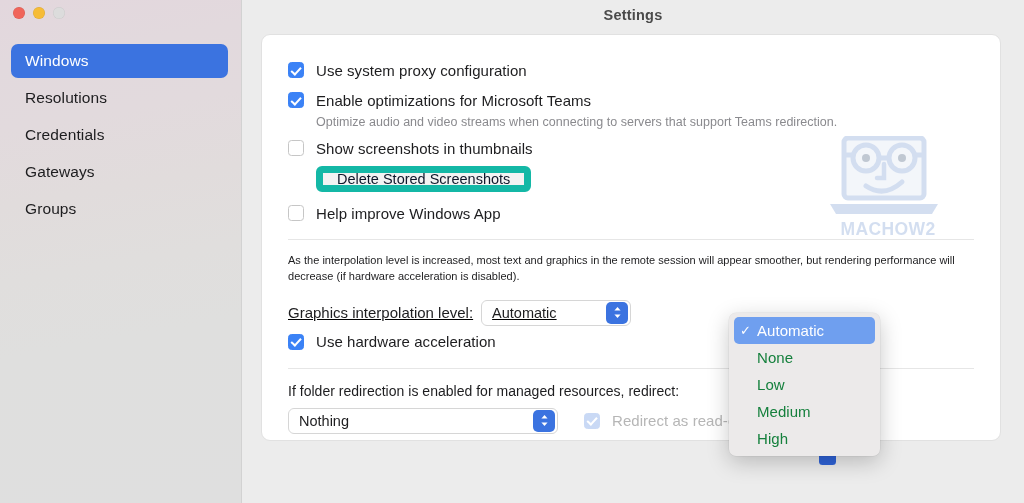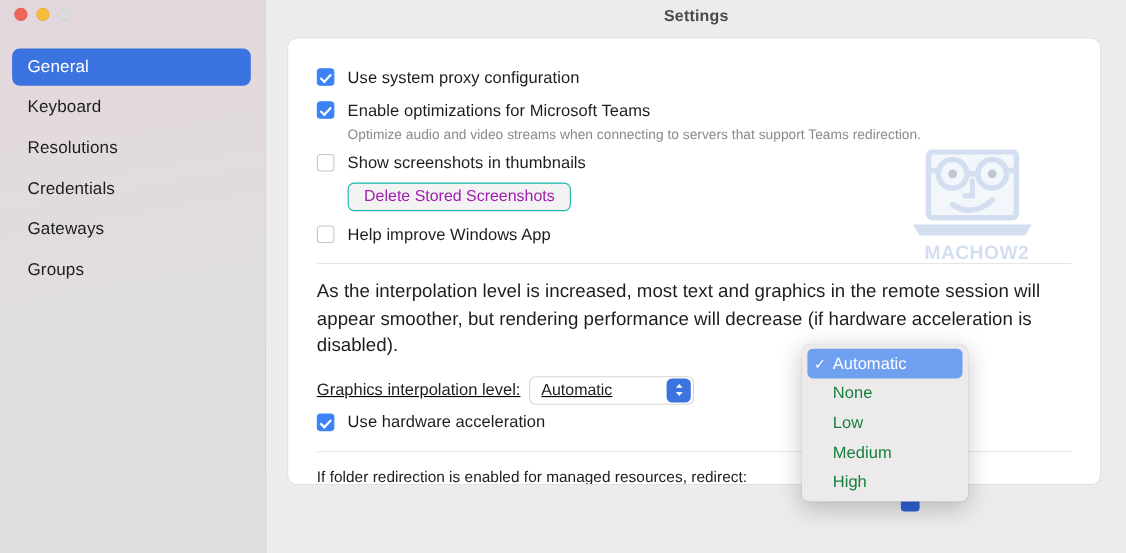--- a/index.html
+++ b/index.html
@@ -169,36 +169,36 @@
   
   .push-btn {
     margin: 3px 0 6px 28px;
     display: inline-flex;
     align-items: center;
     justify-content: center;
     height: 26px;
     padding: 0 14px;
     border-radius: 6px;
     background: #f3f3f3;
-    border: 1px solid #14b8a6;
-    color: #a21caf;
+    border: 7px solid #14b8a6;
+    color: #0f172a;
     font-size: 14.5px;
     cursor: default;
   }
 
   
   .divider {
     height: 1px;
     background: #e6e6e6;
     margin: 11px 0 0 0;
   }
 
   
   .para {
-    font-size: 17px;
+    font-size: 11px;
     color: #1d1d1f;
     line-height: 1.45;
     margin-top: 13px;
     letter-spacing: .02px;
     max-width: 700px;
   }
 
   
   .ctl-row {
     display: flex;
@@ -340,24 +340,21 @@
   <div id="sidebar">
 
     <div id="traffic-lights">
       <span class="tl tl-close"></span>
       <span class="tl tl-minimize"></span>
       <span class="tl tl-zoom"></span>
     </div>
 
     <div id="sidebar-nav">
       <div class="nav-item selected">
-        <span>General</span>
-      </div>
-      <div class="nav-item">
-        <span>Keyboard</span>
+        <span>Windows</span>
       </div>
       <div class="nav-item">
         <span>Resolutions</span>
       </div>
       <div class="nav-item">
         <span>Credentials</span>
       </div>
       <div class="nav-item">
         <span>Gateways</span>
       </div>

